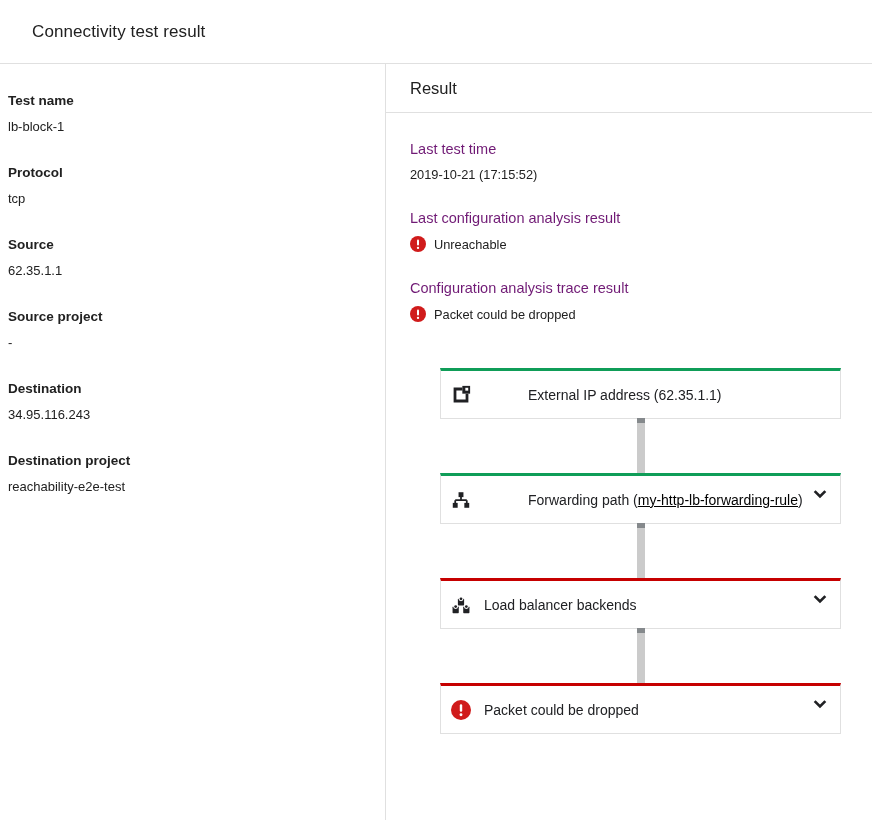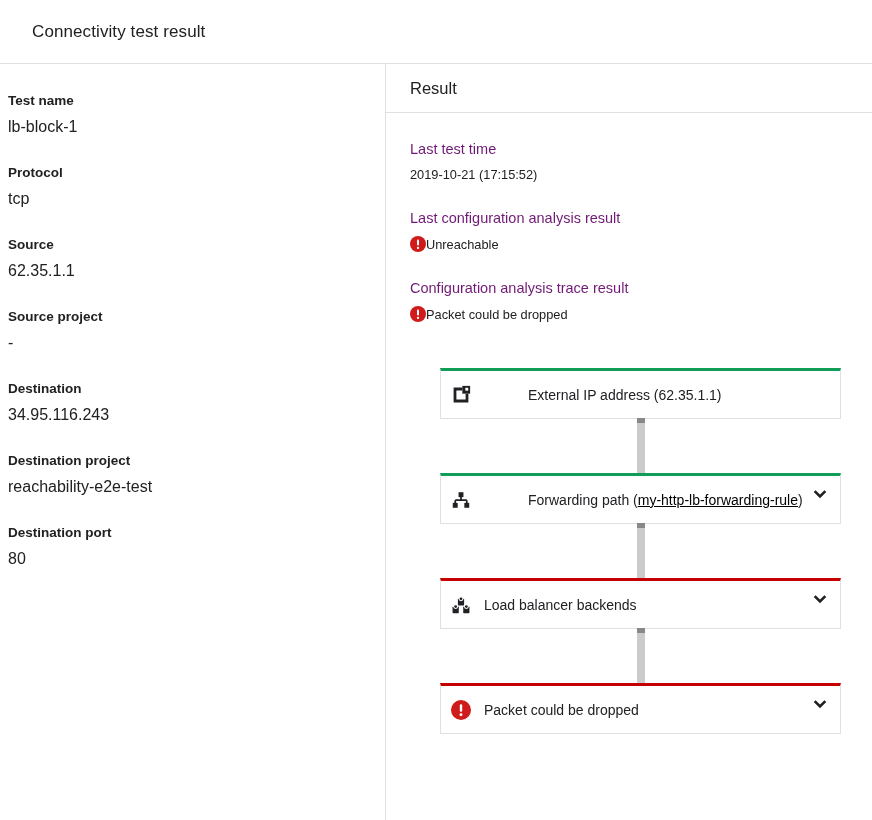--- a/index.html
+++ b/index.html
@@ -26,35 +26,35 @@
   .left-panel {
     width: 386px; min-width: 386px;
     border-right: 1px solid #e0e0e0;
     padding: 28px 24px 0 8px;
   }
   .right-panel { flex: 1; display: flex; flex-direction: column; }
 
   
   .field { margin-bottom: 29px; }
   .field-label { font-size: 13.5px; font-weight: 700; line-height: 17px; margin-bottom: 10px; color: #212121; }
-  .field-value { font-size: 16px; font-weight: 400; line-height: 16px; color: #212121; }
+  .field-value { font-size: 13px; font-weight: 400; line-height: 16px; color: #212121; }
 
   
   .result-header {
     height: 49px;
     border-bottom: 1px solid #e0e0e0;
     display: flex; align-items: center;
     padding: 0 24px;
   }
   .result-title { font-size: 16.5px; font-weight: 400; color: #212121; }
   .result-body { padding: 27px 24px 0 24px; }
 
   .section-label { font-size: 14.5px; line-height: 18px; margin: 0 0 9px 0; color: #701a75; }
   .section-value { font-size: 12.8px; line-height: 16px; margin: 0 0 26px 0; color: #212121; }
-  .status-row { display: flex; align-items: flex-end; margin: 0 0 27px 0; }
+  .status-row { display: flex; align-items: flex-end; gap: 8px; margin: 0 0 27px 0; }
   .status-row .status-text { font-size: 12.8px; color: #212121; }
   .status-icon { width: 16px; height: 16px; flex: 0 0 16px; display: block; }
 
   
   .trace { margin: 46px 0 0 30px; width: 401px; }
   .trace-card {
     position: relative;
     background: #fff;
     border: 1px solid #e0e0e0;
     border-top-width: 3px;
@@ -113,24 +113,20 @@
       <div class="field-value">-</div>
     </div>
     <div class="field">
       <div class="field-label">Destination</div>
       <div class="field-value">34.95.116.243</div>
     </div>
     <div class="field">
       <div class="field-label">Destination project</div>
       <div class="field-value">reachability-e2e-test</div>
     </div>
-    <div class="field">
-      <div class="field-label">Destination port</div>
-      <div class="field-value">80</div>
-    </div>
   </aside>
 
   <section class="right-panel">
     <div class="result-header">
       <div class="result-title">Result</div>
     </div>
 
     <div class="result-body">
 
       <div class="section-label">Last test time</div>

